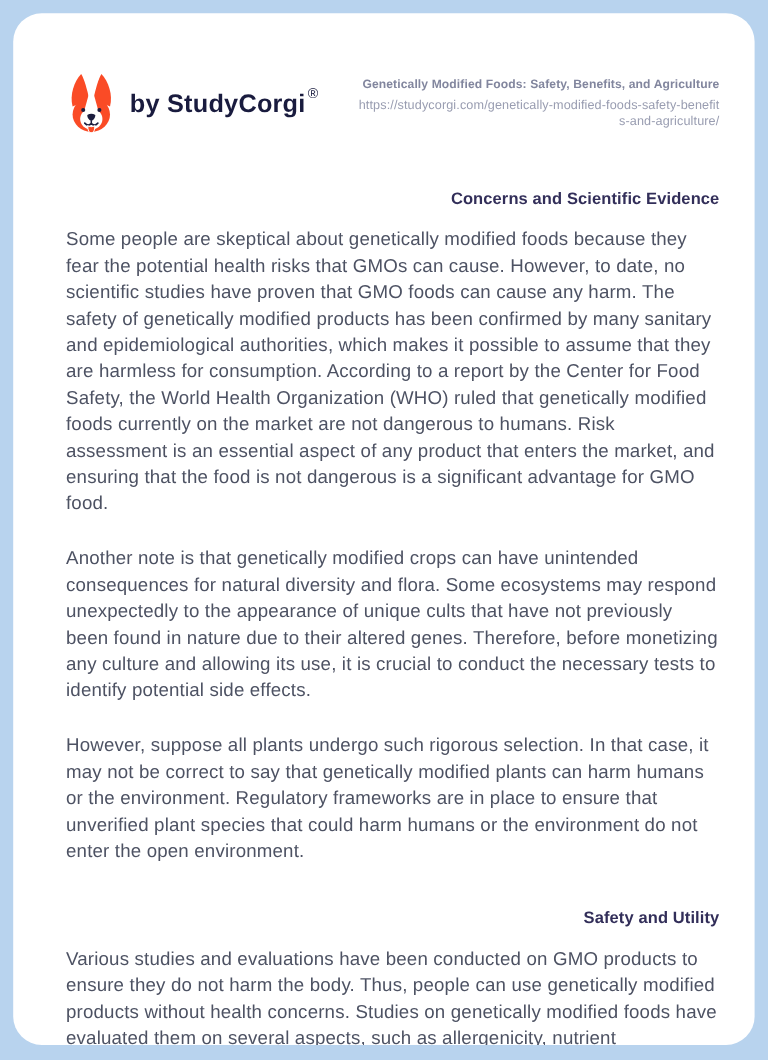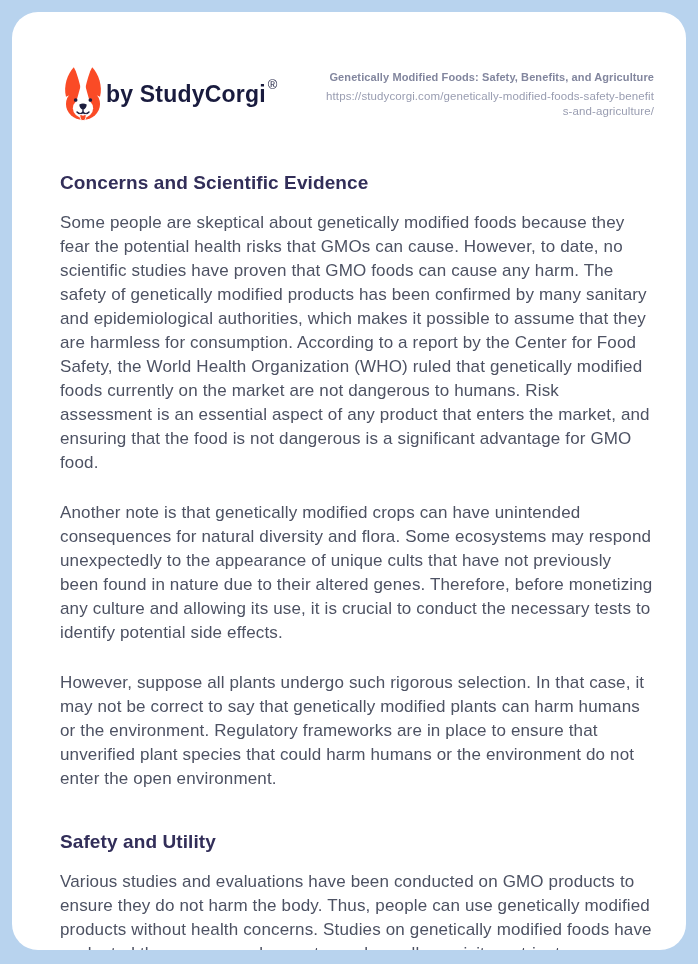--- a/index.html
+++ b/index.html
@@ -24,20 +24,21 @@
     overflow: hidden;
   }
   .header {
     display: flex;
     justify-content: space-between;
     align-items: center;
   }
   .brand {
     display: flex;
     align-items: center;
+    gap: 12px;
   }
   .brand svg { display: block; }
   .brand-name {
     font-size: 23px;
     font-weight: 700;
     color: #191b3e;
     letter-spacing: 0.2px;
     white-space: nowrap;
   }
   .reg-mark {
@@ -64,25 +65,26 @@
     margin-top: 4px;
     font-size: 11.5px;
     font-weight: 400;
     color: #999db1;
     line-height: 15px;
     letter-spacing: 0.1px;
     word-break: break-all;
   }
   .article { margin-top: 50px; }
   h2.section-heading {
-    font-size: 19px;
+    font-size: 15px;
     font-weight: 700;
     color: #322e59;
     letter-spacing: 0.1px;
     margin-bottom: 17px;
+    text-align: right;
   }
   .section + .section { margin-top: 40px; }
   p.paragraph {
     font-size: 17px;
     color: #4d5263;
     line-height: 24px;
     letter-spacing: 0.15px;
     margin-bottom: 26px;
     max-width: 596px;
   }

